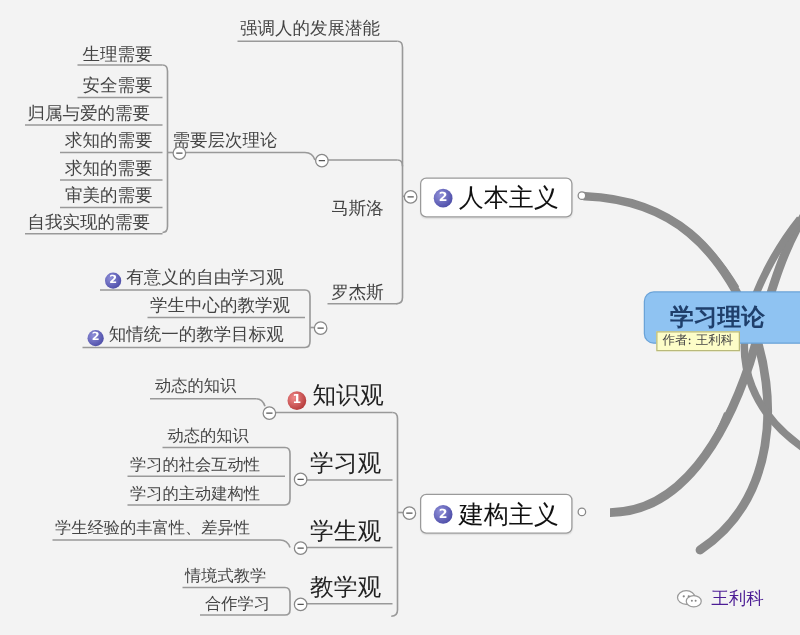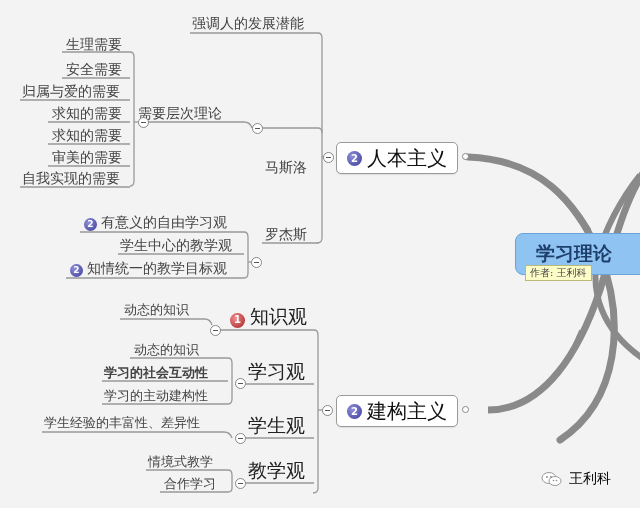--- a/index.html
+++ b/index.html
@@ -70,21 +70,21 @@
     .author {
       position: absolute; left: 525px; top: 265px;
       background: #fdfdc8; border: 1px solid #b9b97a;
       font-size: 10px; line-height: 14px; color: #444;
       padding: 0 4px;
     }
     .watermark {
       position: absolute; left: 541px; top: 470px;
       display: flex; align-items: center;
       font-family: "DejaVu Sans", sans-serif;
-      font-size: 14px; color: #000000;
+      font-size: 14px; color: #4c1d95;
     }
     .wm-icon {
       width: 22px; height: 16px; margin-right: 6px; position: relative;
     }
   </style>
 </head>
 <body>
 
 <div class="canvas">
 
@@ -192,21 +192,21 @@
 
   <div class="node sub" style="left:230px; top:305px;">
     <span class="badge red">1</span><span>知识观</span>
   </div>
   <div class="toggle" style="left:210px; top:325px;"></div>
   <div class="node small" style="left:124px; top:301px;">动态的知识</div>
 
   <div class="node sub" style="left:248px; top:360px;">学习观</div>
   <div class="toggle" style="left:235px; top:378px;"></div>
   <div class="node small" style="left:134px; top:341px;">动态的知识</div>
-  <div class="node small" style="left:104px; top:364px;font-weight:bold;">学习的社会互动性</div>
+  <div class="node small" style="left:104px; top:364px;">学习的社会互动性</div>
   <div class="node small" style="left:104px; top:387px;">学习的主动建构性</div>
 
   <div class="node sub" style="left:248px; top:414px;">学生观</div>
   <div class="toggle" style="left:235px; top:433px;"></div>
   <div class="node small" style="left:44px; top:414px;">学生经验的丰富性、差异性</div>
 
   <div class="node sub" style="left:248px; top:459px;text-align:center;">教学观</div>
   <div class="toggle" style="left:235px; top:478px;"></div>
   <div class="node small" style="left:148px; top:453px;">情境式教学</div>
   <div class="node small" style="left:164px; top:475px;">合作学习</div>

